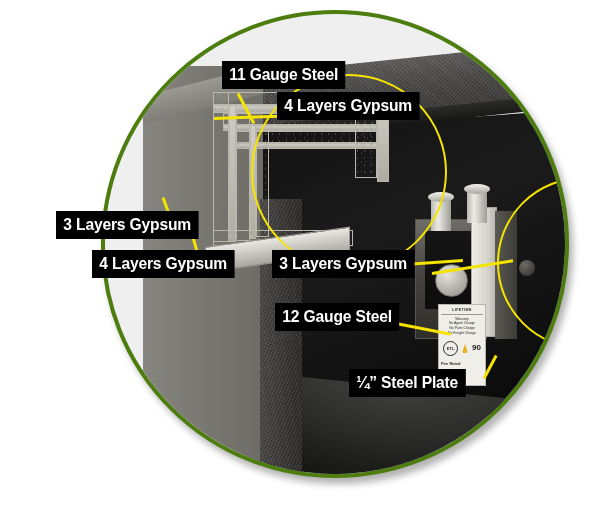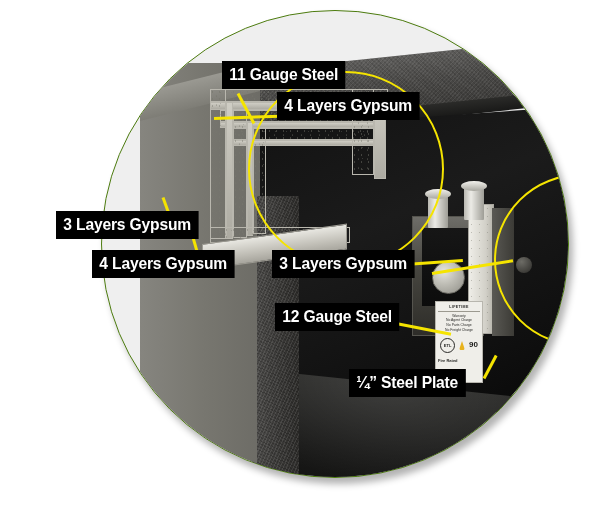--- a/index.html
+++ b/index.html
@@ -23,21 +23,21 @@
 
   
   .photo-disc {
     position: absolute;
     left: 101px;
     top: 10px;
     width: 468px;
     height: 468px;
     border-radius: 50%;
     overflow: hidden;
-    border: 1px solid #4d7c0f;
+    border: 4px solid #4d7c0f;
     box-sizing: border-box;
     box-shadow: 4px 6px 7px rgba(0,0,0,0.30);
     background: #efefef;
   }
 
   .photo-inner {
     position: absolute;
     inset: 0;
   }
 

